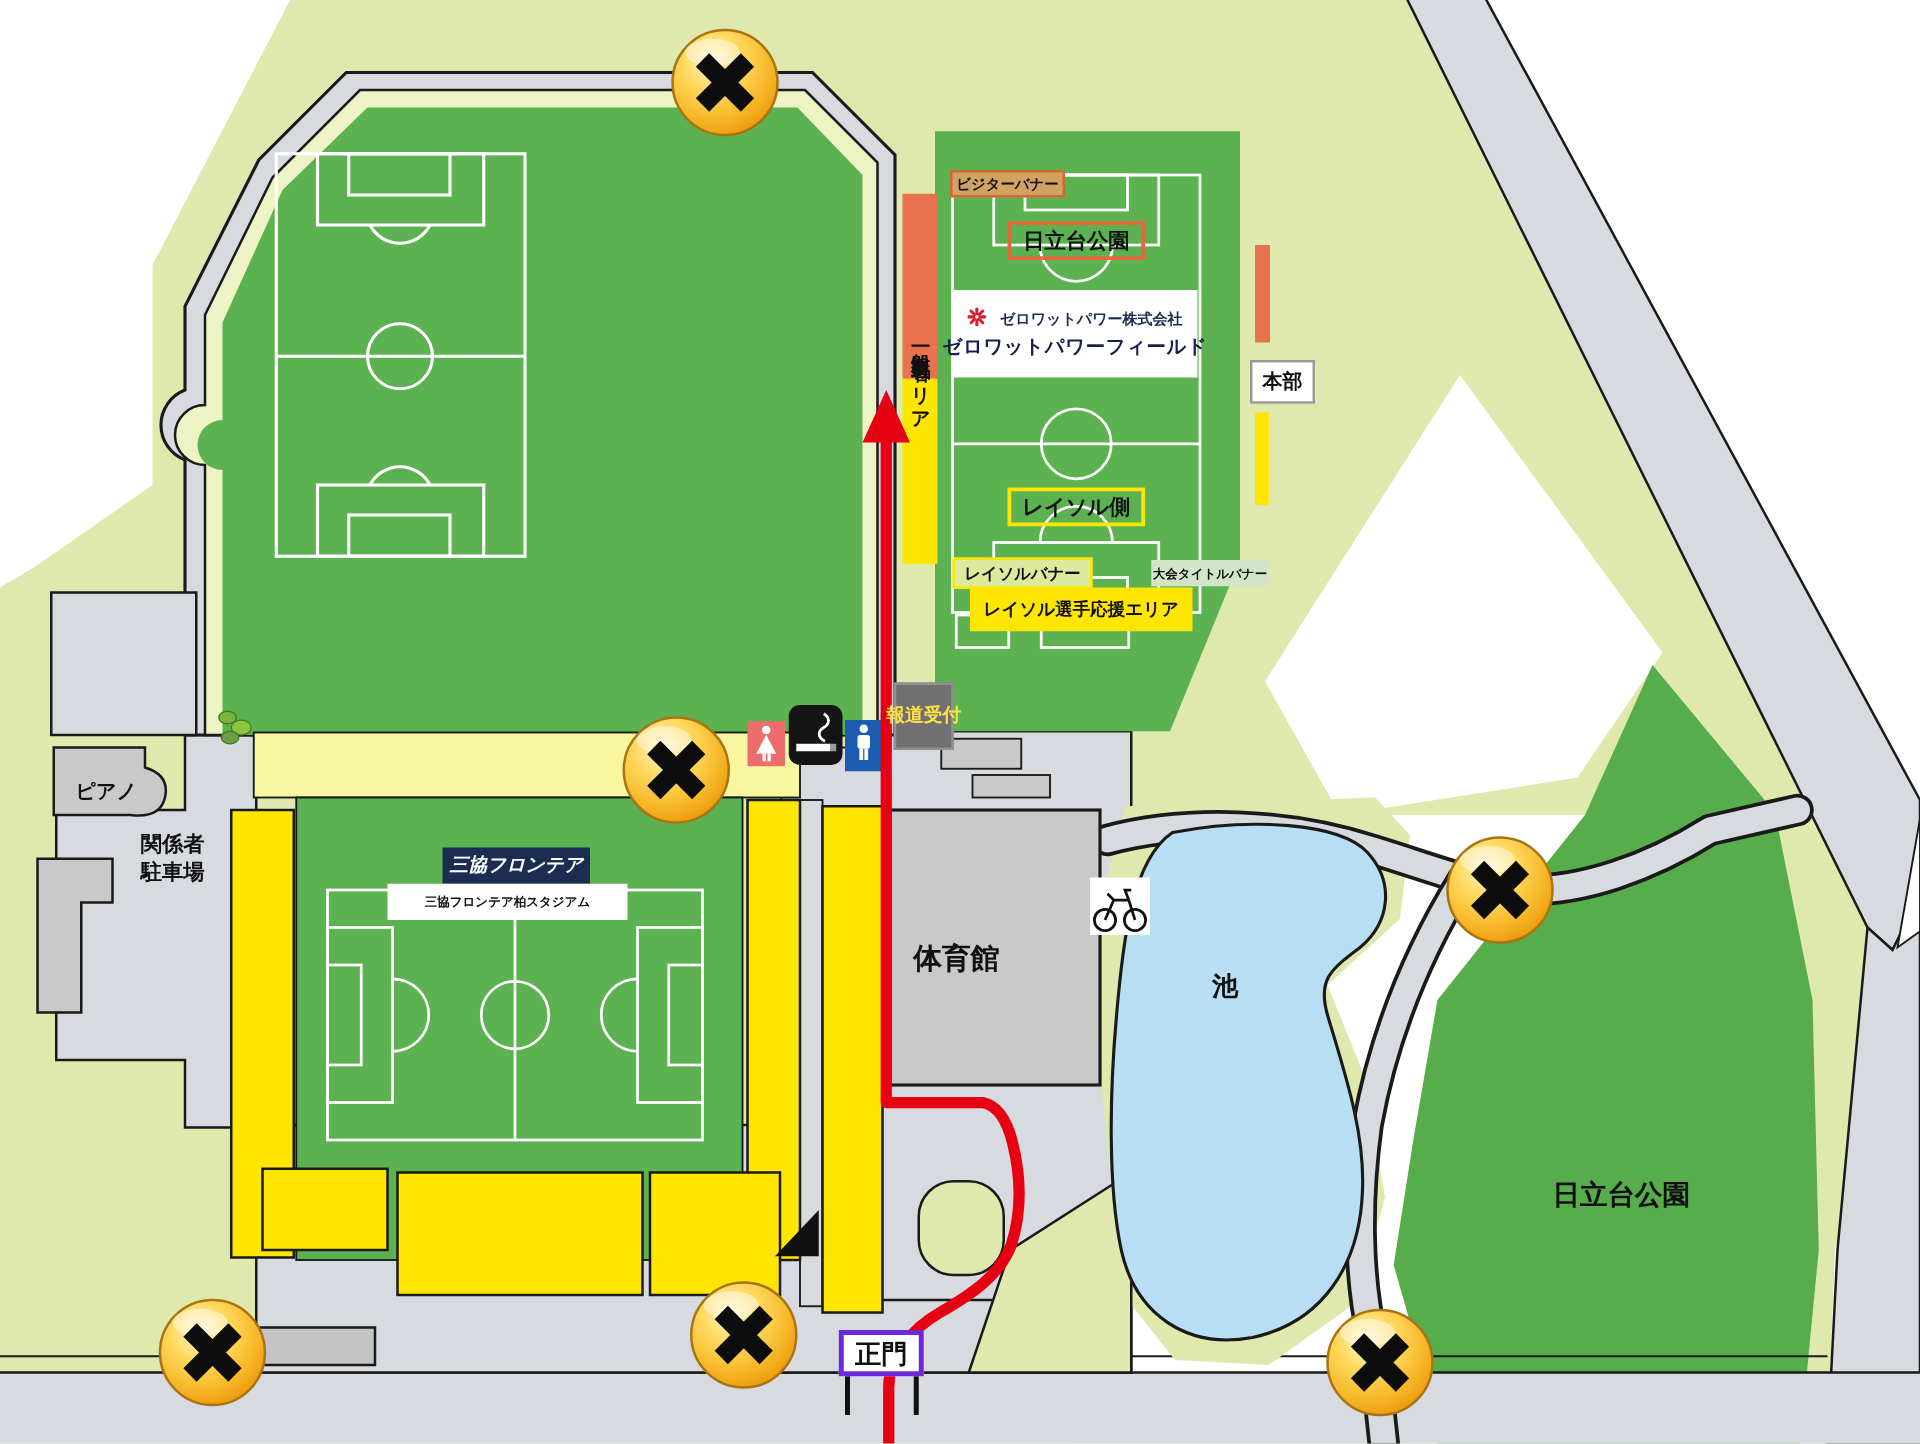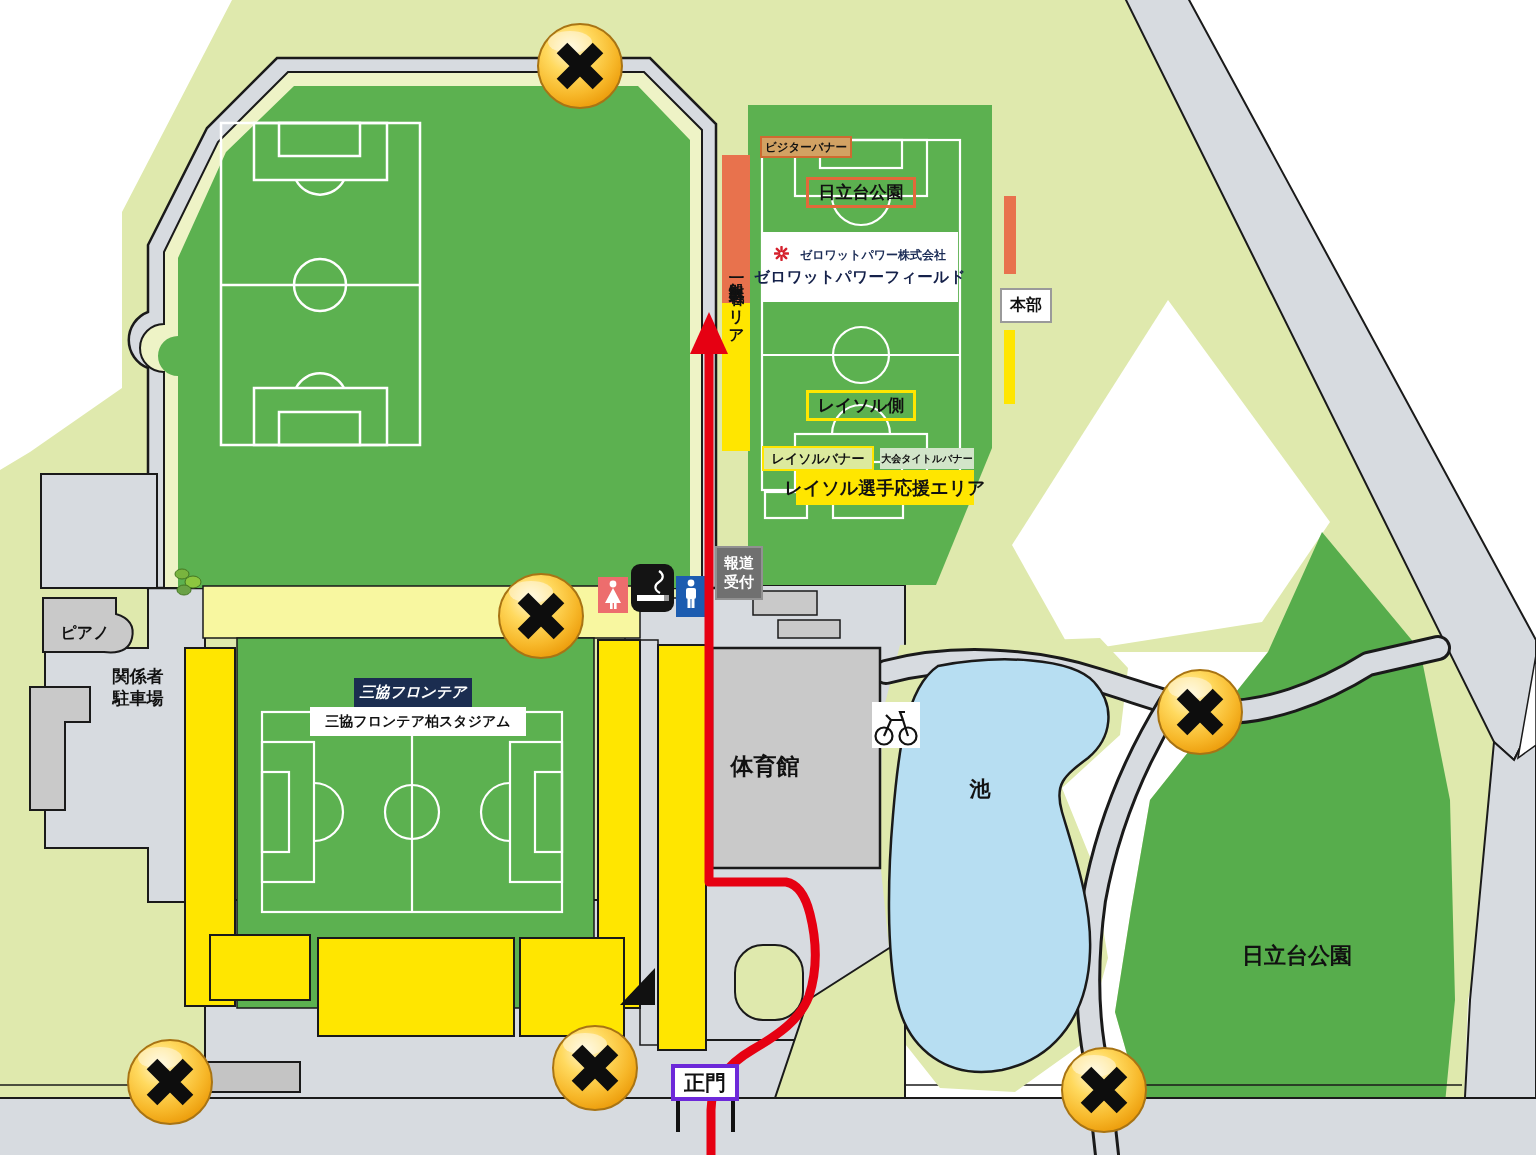--- a/index.html
+++ b/index.html
@@ -16,27 +16,27 @@
        flex-direction:column;gap:3px;}
   .logo-row{display:flex;align-items:center;gap:11px;font-size:12px;color:#1b2c56;font-weight:bold;}
   .logo-name{font-size:15.5px;color:#15214a;letter-spacing:.5px;}
   .honbu{left:1000px;top:288px;width:52px;height:35px;background:#fff;
        border:2px solid #9a9a9a;font-size:16px;}
   .general-area{left:722px;top:158px;width:28px;height:292px;writing-mode:vertical-rl;
        text-orientation:upright;font-size:15.5px;letter-spacing:2px;justify-content:center;}
   .reysol-side{left:806px;top:390px;width:110px;height:31px;border:3px solid #ffe600;font-size:17px;}
   .reysol-banner{left:762px;top:446px;width:112px;height:25px;background:#dcea9e;
        border:2px solid #ffe600;font-size:13px;}
-  .tournament-banner{left:880px;top:448px;width:94px;height:21px;background:#d2e5c9;font-size:10px;}
-  .reysol-support{left:776px;top:470px;width:178px;height:35px;background:#ffe600;font-size:18px;margin-left:20px;}
-  .press-box{left:715px;top:546px;width:48px;height:54px;background:#707070;color:#ffffff;
-       font-size:15px;line-height:1.3;border:2px solid #919191;flex-direction:column;}
+  .tournament-banner{left:921px;top:448px;width:94px;height:21px;background:#d2e5c9;font-size:10px;}
+  .reysol-support{left:776px;top:470px;width:178px;height:35px;background:#ffe600;font-size:14px;}
+  .press-box{left:715px;top:546px;width:48px;height:54px;background:#707070;color:#fde047;
+       font-size:15px;line-height:1.3;border:2px solid #919191;flex-direction:row;}
   .sankyo-logo{left:354px;top:678px;width:118px;height:29px;background:#1b2d50;color:#fff;
        font-style:italic;font-size:15px;}
-  .stadium-name{left:310px;top:707px;width:216px;height:29px;background:#fff;font-size:14px;}
+  .stadium-name{left:310px;top:707px;width:192px;height:29px;background:#fff;font-size:10px;}
   .piano-label{left:55px;top:622px;width:60px;height:22px;font-size:16px;}
   .parking-label{left:93px;top:664px;width:90px;height:46px;font-size:17px;line-height:1.3;flex-direction:column;}
   .gym-label{left:700px;top:752px;width:130px;height:28px;font-size:23px;}
   .pond-label{left:948px;top:776px;width:64px;height:26px;font-size:21px;}
   .park-label{left:1212px;top:942px;width:170px;height:28px;font-size:22px;}
   .gate-sign{left:671px;top:1064px;width:68px;height:37px;background:#fff;
        border:4px solid #6d28d9;font-size:21px;z-index:5;}
 </style>
 </head>
 <body>

